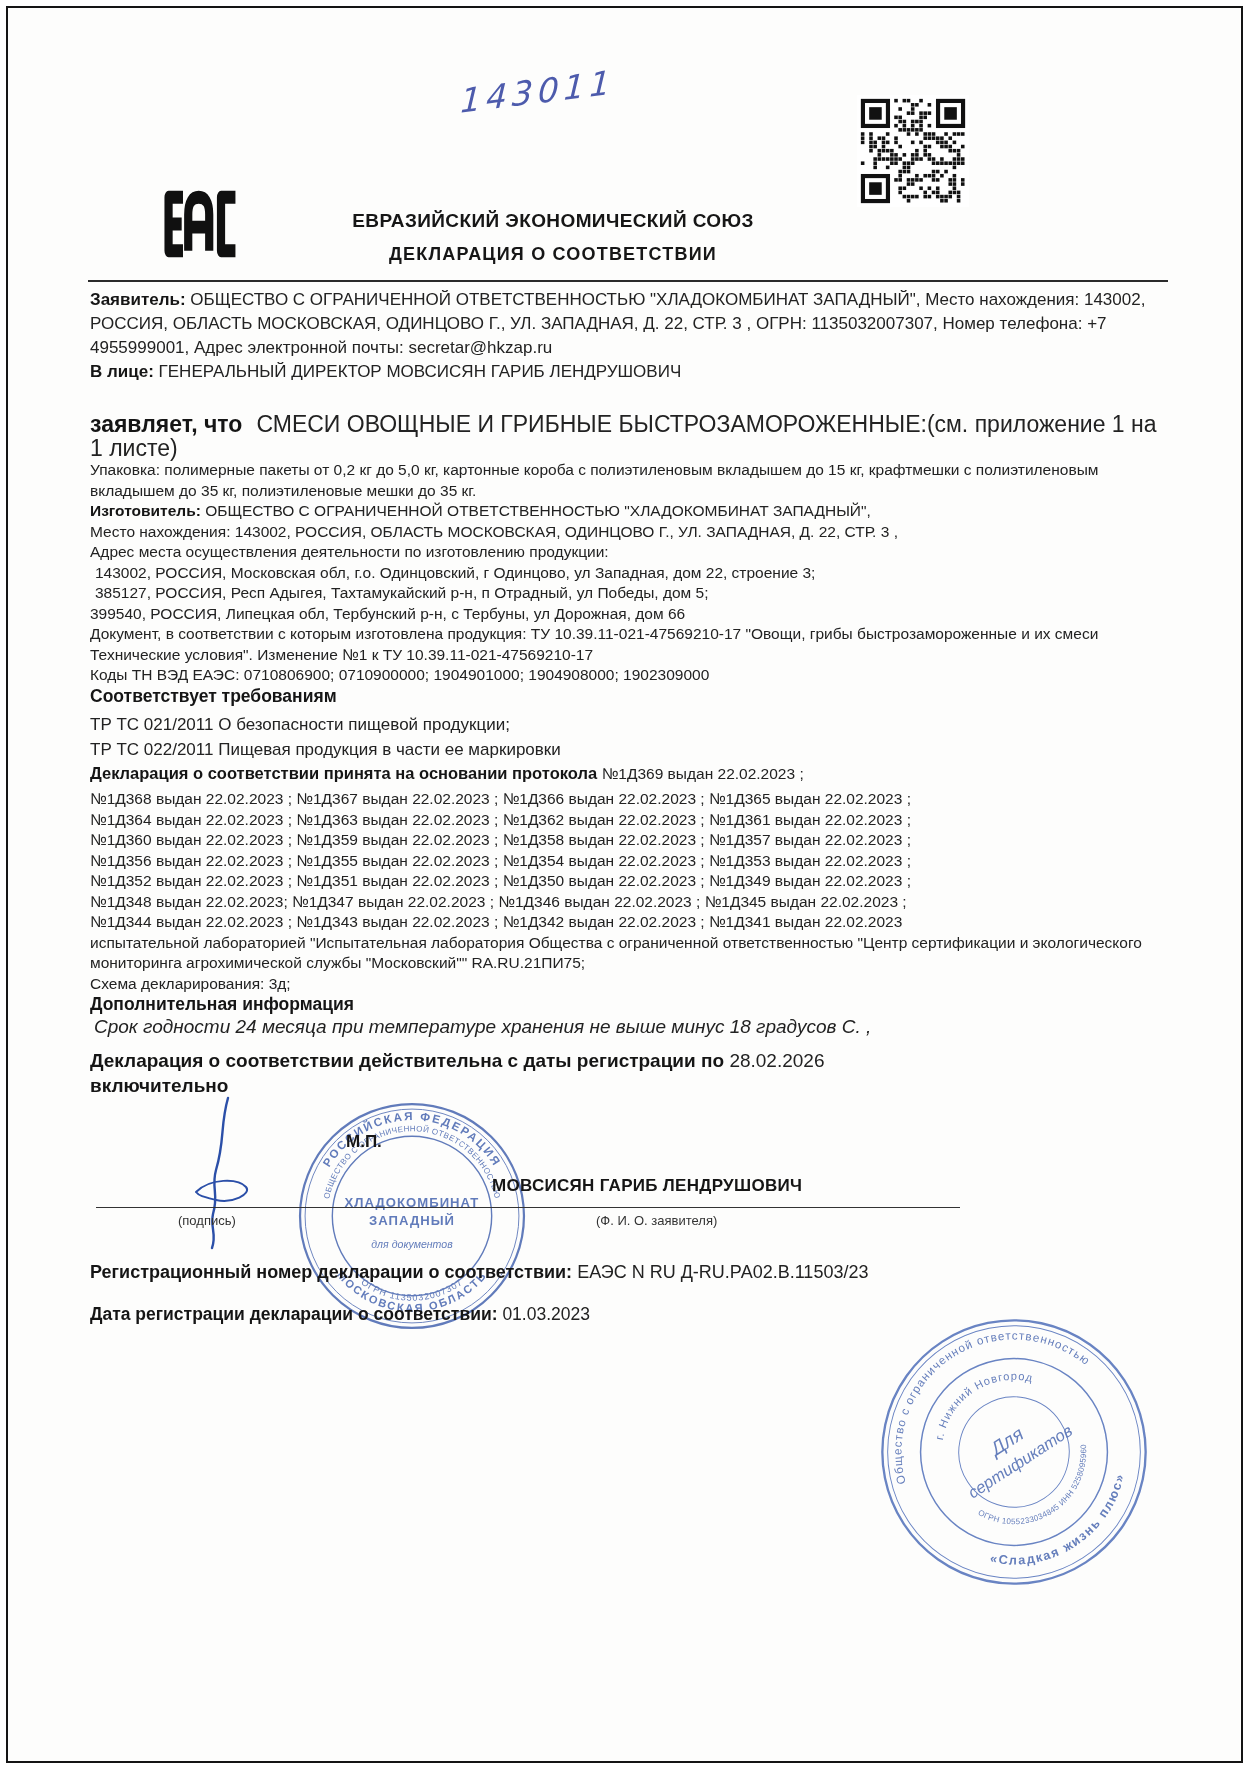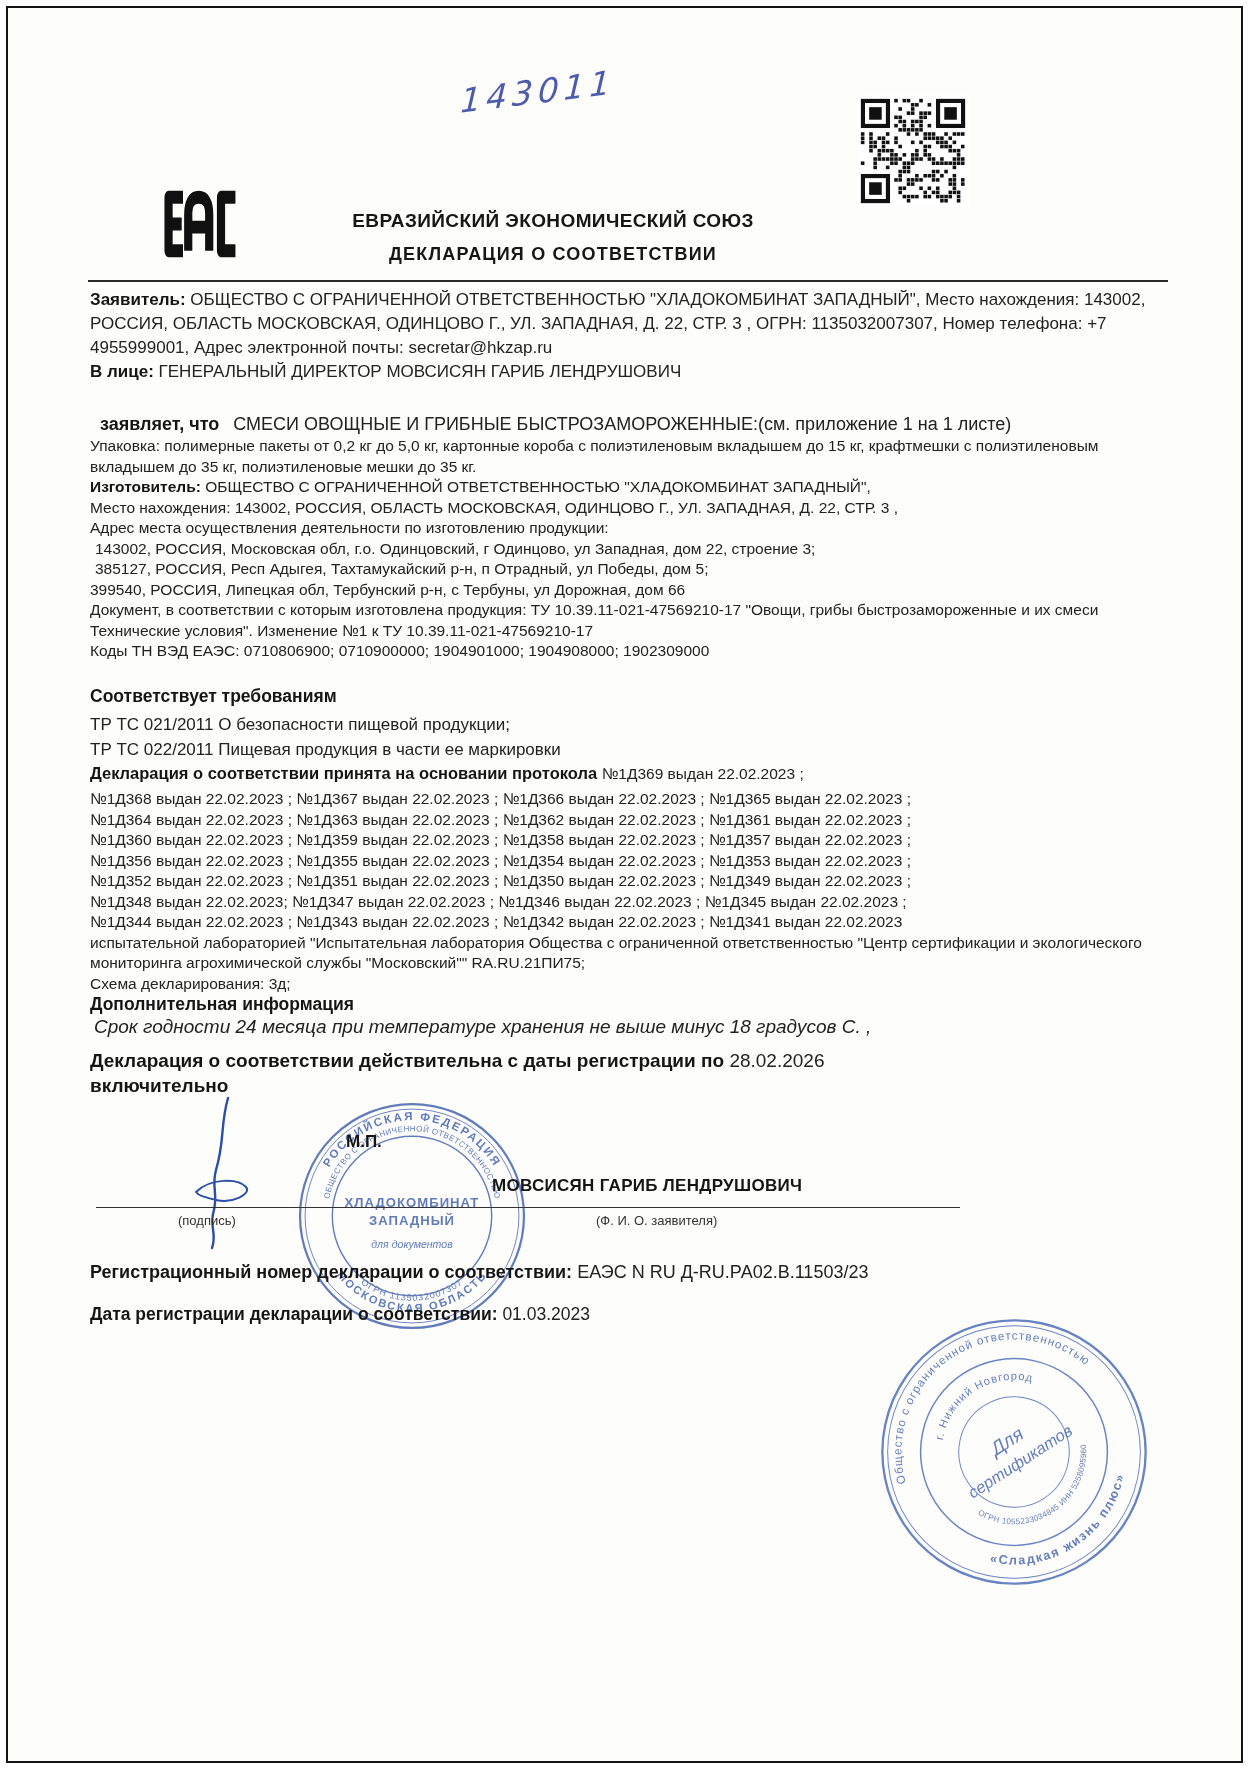--- a/index.html
+++ b/index.html
@@ -285,21 +285,21 @@
   <div class="abs title1">ЕВРАЗИЙСКИЙ ЭКОНОМИЧЕСКИЙ СОЮЗ</div>
   <div class="abs title2">ДЕКЛАРАЦИЯ О СООТВЕТСТВИИ</div>
   <div class="abs rule"></div>
 
   <div class="blk t17" style="top:280px">
     <p><span class="b">Заявитель:</span> <span>ОБЩЕСТВО С ОГРАНИЧЕННОЙ ОТВЕТСТВЕННОСТЬЮ "ХЛАДОКОМБИНАТ ЗАПАДНЫЙ", Место нахождения: 143002, РОССИЯ, ОБЛАСТЬ МОСКОВСКАЯ, ОДИНЦОВО Г., УЛ. ЗАПАДНАЯ, Д. 22, СТР. 3 , ОГРН: 1135032007307, Номер телефона: +7 4955999001, Адрес электронной почты: secretar@hkzap.ru</span></p>
     <p><span class="b">В лице:</span> <span>ГЕНЕРАЛЬНЫЙ ДИРЕКТОР МОВСИСЯН ГАРИБ ЛЕНДРУШОВИЧ</span></p>
   </div>
 
   <div class="blk t15" style="top:404px">
-    <p style="font-size:18px; line-height:24px;margin-left:10px;"><span class="b">заявляет, что</span><span style="margin-left:14px;">СМЕСИ ОВОЩНЫЕ  И ГРИБНЫЕ БЫСТРОЗАМОРОЖЕННЫЕ:(см. приложение 1 на 1 листе)</span></p>
+    <p style="font-size:23px; line-height:24px;"><span class="b">заявляет, что</span><span style="margin-left:14px;">СМЕСИ ОВОЩНЫЕ  И ГРИБНЫЕ БЫСТРОЗАМОРОЖЕННЫЕ:(см. приложение 1 на 1 листе)</span></p>
     <p>Упаковка: полимерные пакеты от 0,2 кг до 5,0 кг, картонные короба с полиэтиленовым вкладышем до 15 кг, крафтмешки с полиэтиленовым вкладышем до 35 кг, полиэтиленовые мешки до 35 кг.</p>
     <p><span class="b">Изготовитель:</span> <span>ОБЩЕСТВО С ОГРАНИЧЕННОЙ ОТВЕТСТВЕННОСТЬЮ "ХЛАДОКОМБИНАТ ЗАПАДНЫЙ",</span></p>
     <p>Место нахождения: 143002, РОССИЯ, ОБЛАСТЬ МОСКОВСКАЯ, ОДИНЦОВО Г., УЛ. ЗАПАДНАЯ, Д. 22, СТР. 3 ,</p>
     <p>Адрес места осуществления деятельности по изготовлению продукции:</p>
     <p class="addr">143002, РОССИЯ, Московская обл, г.о. Одинцовский, г Одинцово, ул Западная, дом 22, строение 3;</p>
     <p class="addr">385127, РОССИЯ, Респ Адыгея, Тахтамукайский р-н, п Отрадный, ул Победы, дом 5;</p>
     <p>399540, РОССИЯ, Липецкая обл, Тербунский р-н, с Тербуны, ул Дорожная, дом 66</p>
     <p>Документ, в соответствии с которым изготовлена продукция: ТУ 10.39.11-021-47569210-17 "Овощи, грибы быстрозамороженные и их смеси Технические условия". Изменение №1 к ТУ 10.39.11-021-47569210-17</p>
     <p>Коды ТН ВЭД ЕАЭС: 0710806900; 0710900000; 1904901000; 1904908000; 1902309000</p>
   </div>

